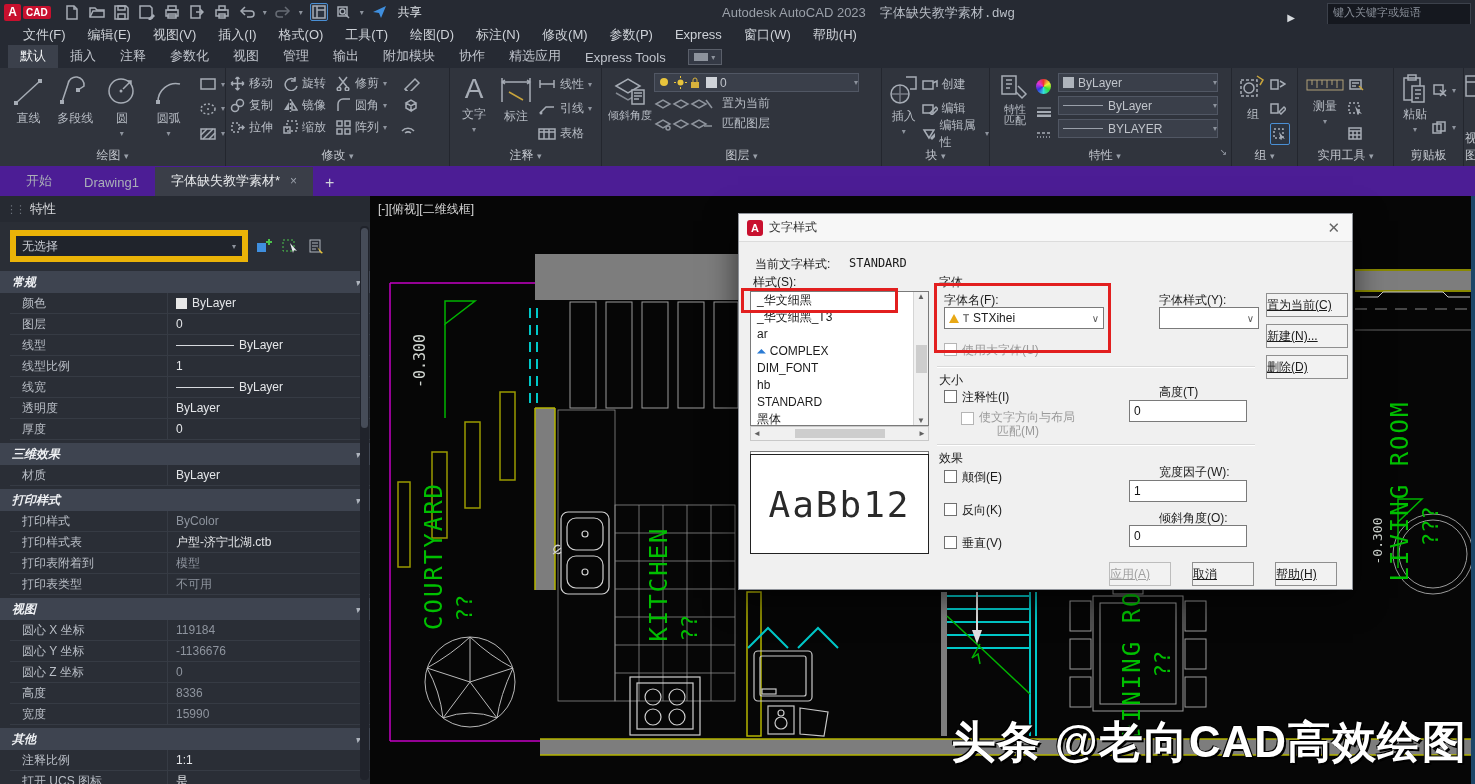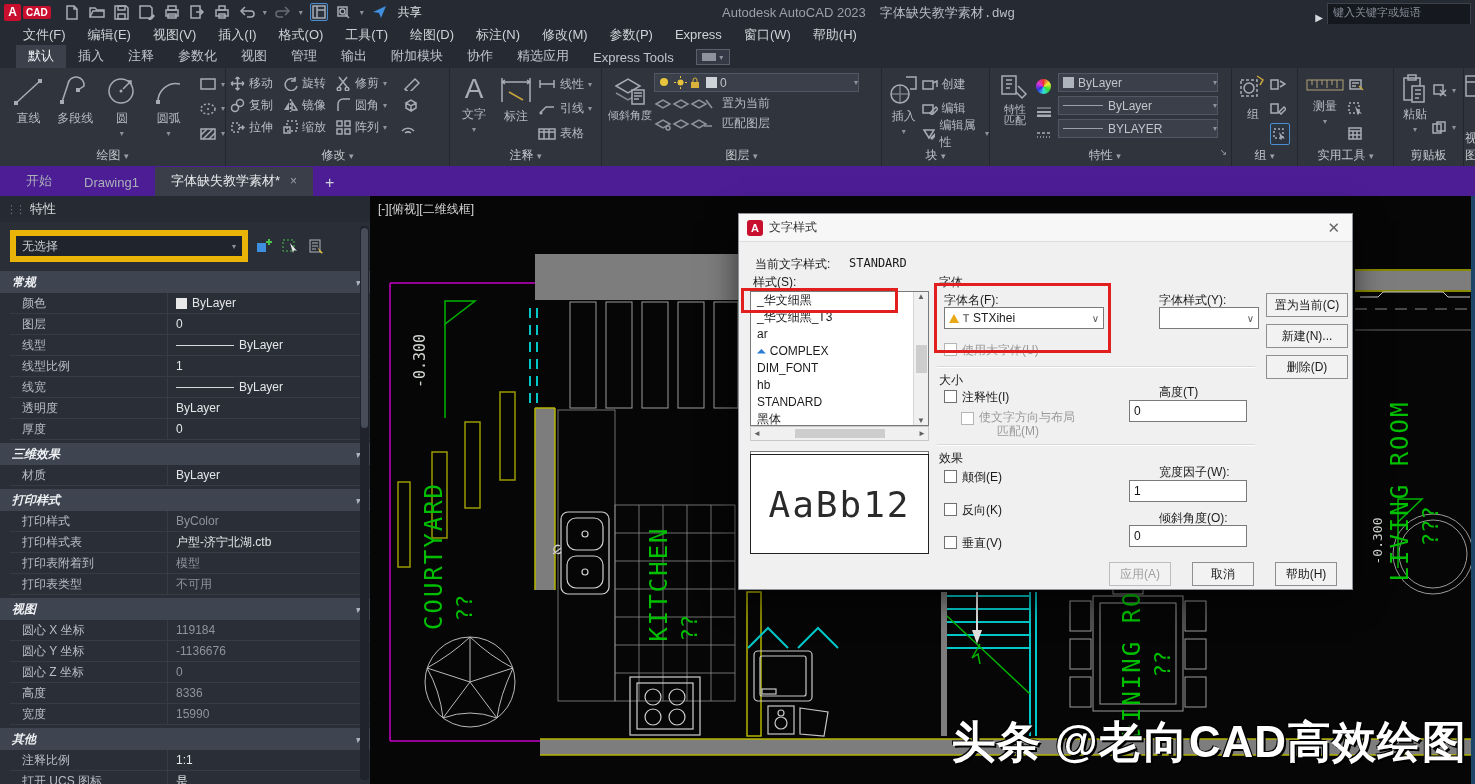--- a/index.html
+++ b/index.html
@@ -18,30 +18,30 @@
   .qat svg { display:block; }
   .qicon { width:18px; height:18px; display:flex; align-items:center; justify-content:center; }
   .qicon.sel { border:1px solid #4a8fd4; background:#2c3440; border-radius:2px; }
   .caret { color:#8d939d; font-size:8px; }
   .share { color:#dfe3e8; font-size:12px; margin-left:2px; }
   #title-center { position:absolute; left:722px; top:4px; font-size:13px; color:#9aa0a9; }
   #title-center .doc { color:#b9bec6; margin-left:14px;font-family:Liberation Mono, monospace; }
   #search-wrap { position:absolute; right:4px; top:3px; display:flex; align-items:center; gap:4px; }
   #search-arrow { color:#d6dade; font-size:10px; }
   #search-box { width:144px; height:28px; background:#15181f; border:1px solid #3c414b;
-    color:#8a909a; font-size:11px; line-height:16px; padding-left:5px; }
+    color:#8a909a; font-size:11px; line-height:16px; padding-left:5px;margin-left:28px; }
 
   
   #menubar { position:absolute; left:0; top:24px; width:1475px; height:22px;
     background:#262a33; display:flex; align-items:center; padding-left:12px; }
   .menu-item { color:#ced2d8; font-size:13px; padding:0 11px; height:22px; line-height:22px; }
 
   
   #ribbontabs { position:absolute; left:0; top:46px; width:1475px; height:22px;
-    background:#262a33; display:flex; align-items:flex-end; padding-left:16px; }
+    background:#262a33; display:flex; align-items:flex-end; padding-left:8px; }
   .rtab { color:#c0c4cc; font-size:13px; padding:2px 12px 3px 12px; }
   .rtab.active { background:#3b404b; color:#f0f2f4; }
   .rtab-drop { width:34px; height:16px; border:1px solid #5a5f6a; margin:0 0 3px 10px;
     display:flex; align-items:center; justify-content:center; gap:3px; background:#343945; }
   .rtab-drop .bar { width:14px; height:8px; background:#8d939d; }
 
   
   #ribbon { position:absolute; left:0; top:68px; width:1475px; height:98px;
     background:#30343d; display:flex; }
   .panel { height:98px; border-right:1px solid #23262e; position:relative; flex:none; }
@@ -139,21 +139,21 @@
   .preview span { font-size:36px; font-weight:300; color:#2a2a2a; letter-spacing:2px;
     font-family:"DejaVu Sans Mono", monospace; }
   .cb { width:13px; height:13px; background:#fff; border:1px solid #707070;
     display:inline-block; vertical-align:-2px; margin-right:5px; }
   .cb.dis { border-color:#b5b5b5; }
   .cbrow { position:absolute; color:#1b1b1b; }
   .cbrow.dis { color:#9a9a9a; }
   .tinput { position:absolute; height:22px; background:#fff; border:1px solid #7a7a7a;
     font-size:12px; padding-left:4px; line-height:20px; color:#111; }
   .wbtn { position:absolute; height:24px; background:#f2f2f2; border:1px solid #8f8f8f;
-    text-align:center; line-height:22px; color:#1b1b1b; }
+    text-align:left; line-height:22px; color:#1b1b1b;text-decoration:underline; }
   .wbtn.dis { color:#a0a0a0; border-color:#bdbdbd; }
   .etch { position:absolute; border-top:1px solid #d9d9d9; border-bottom:1px solid #fff; }
   .warn-tri { width:0; height:0; border-left:5px solid transparent;
     border-right:5px solid transparent; border-bottom:9px solid #e8a815; display:inline-block; }
   .tt { color:#7a7a7a; font-weight:bold; font-size:10px; }
   .redbox { position:absolute; border:3px solid #e21f1f; pointer-events:none; }
 </style>
 </head>
 <body>
 

